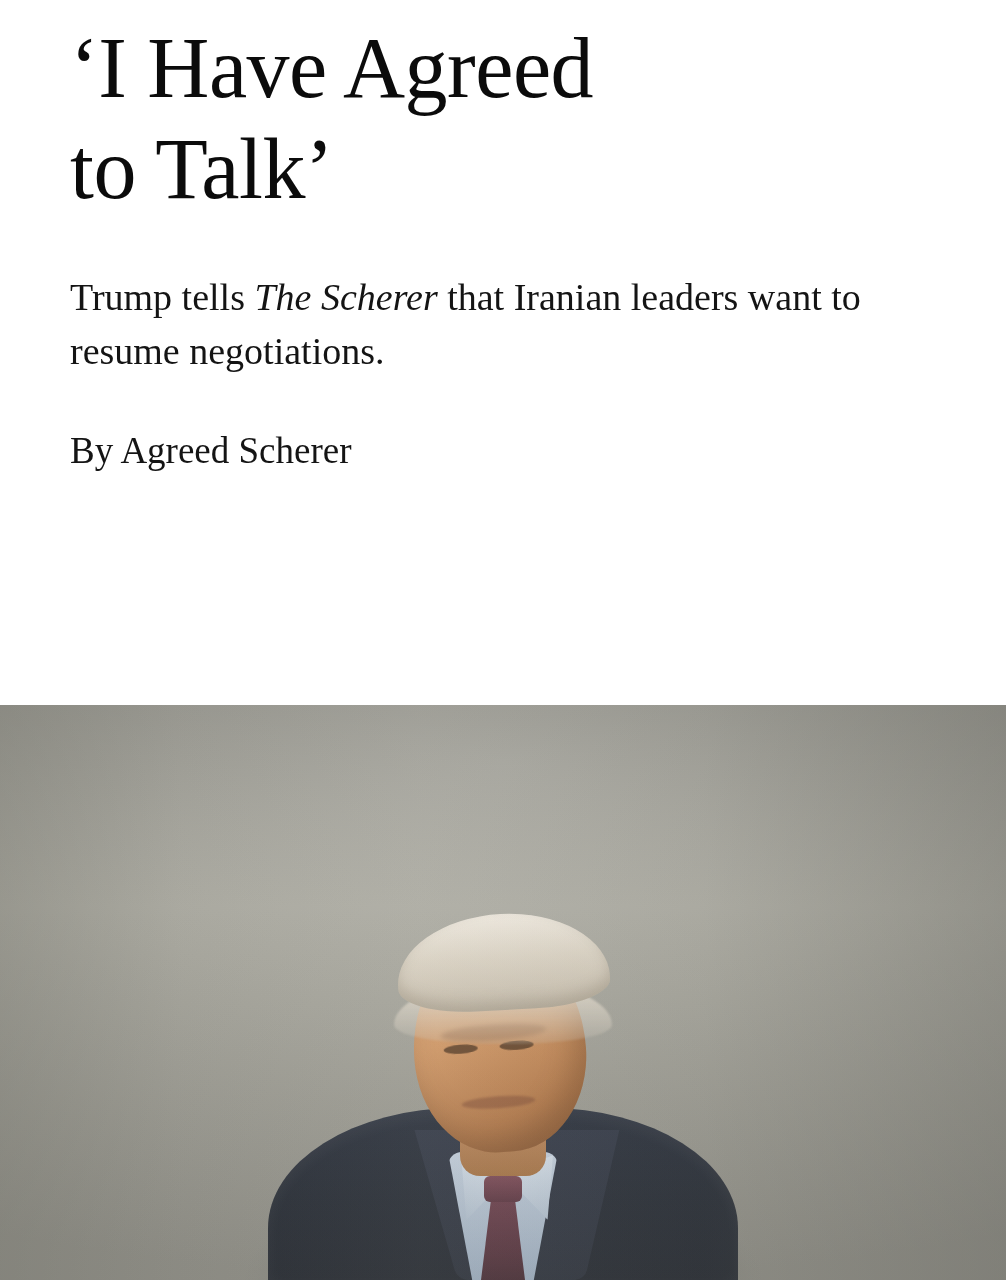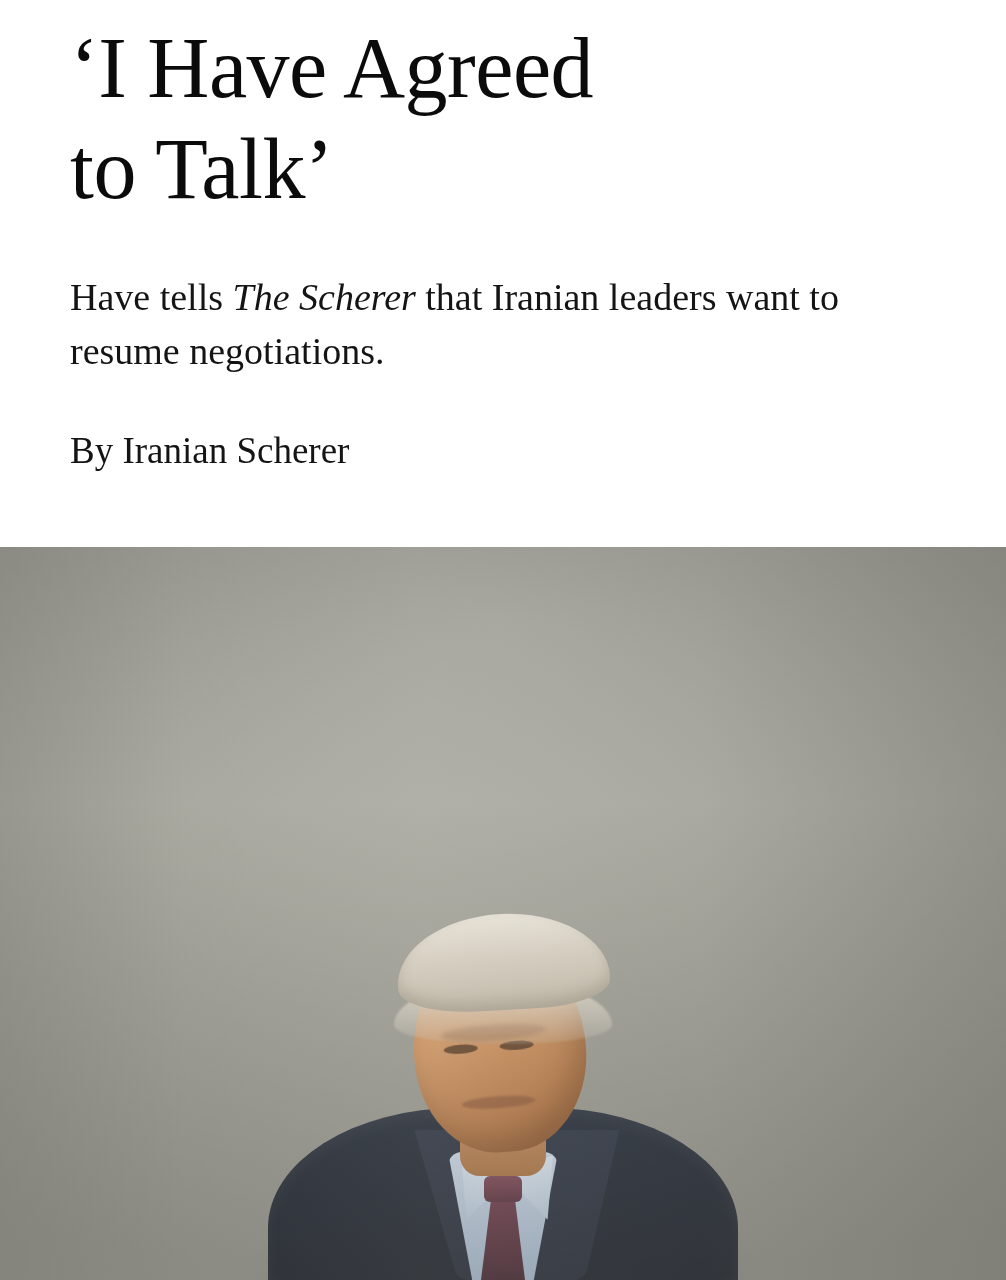--- a/index.html
+++ b/index.html
@@ -20,21 +20,21 @@
     height: 1280px;
     position: relative;
     background: #ffffff;
     display: flex;
     flex-direction: column;
   }
 
   .article-header {
     box-sizing: border-box;
     padding: 18px 70px 0 70px;
-    height: 547px;
+    height: 705px;
     background: #ffffff;
   }
 
   .headline {
     font-family: "Liberation Serif", "DejaVu Serif", serif;
     font-size: 86px;
     line-height: 1.17;
     font-weight: 400;
     letter-spacing: -0.5px;
     margin: 0;
@@ -254,23 +254,23 @@
 </style>
 </head>
 <body>
 
 <div class="article">
 
   <div class="article-header">
     <h1 class="headline">‘I Have Agreed
 to Talk’</h1>
 
-    <p class="dek"><span>Have tells </span><em>The Scherer</em><span> that Iranian leaders want to resume negotiations.</span></p>
-
-    <p class="byline">By Iranian Scherer</p>
+    <p class="dek"><span>Trump tells </span><em>The Scherer</em><span> that Iranian leaders want to resume negotiations.</span></p>
+
+    <p class="byline">By Agreed Scherer</p>
   </div>
 
   <div class="photo">
     <div class="soft-shadow"></div>
     <div class="subject">
       <div class="suit"></div>
       <div class="lapel-left"></div>
       <div class="lapel-right"></div>
       <div class="shirt"></div>
       <div class="collar-l"></div>

